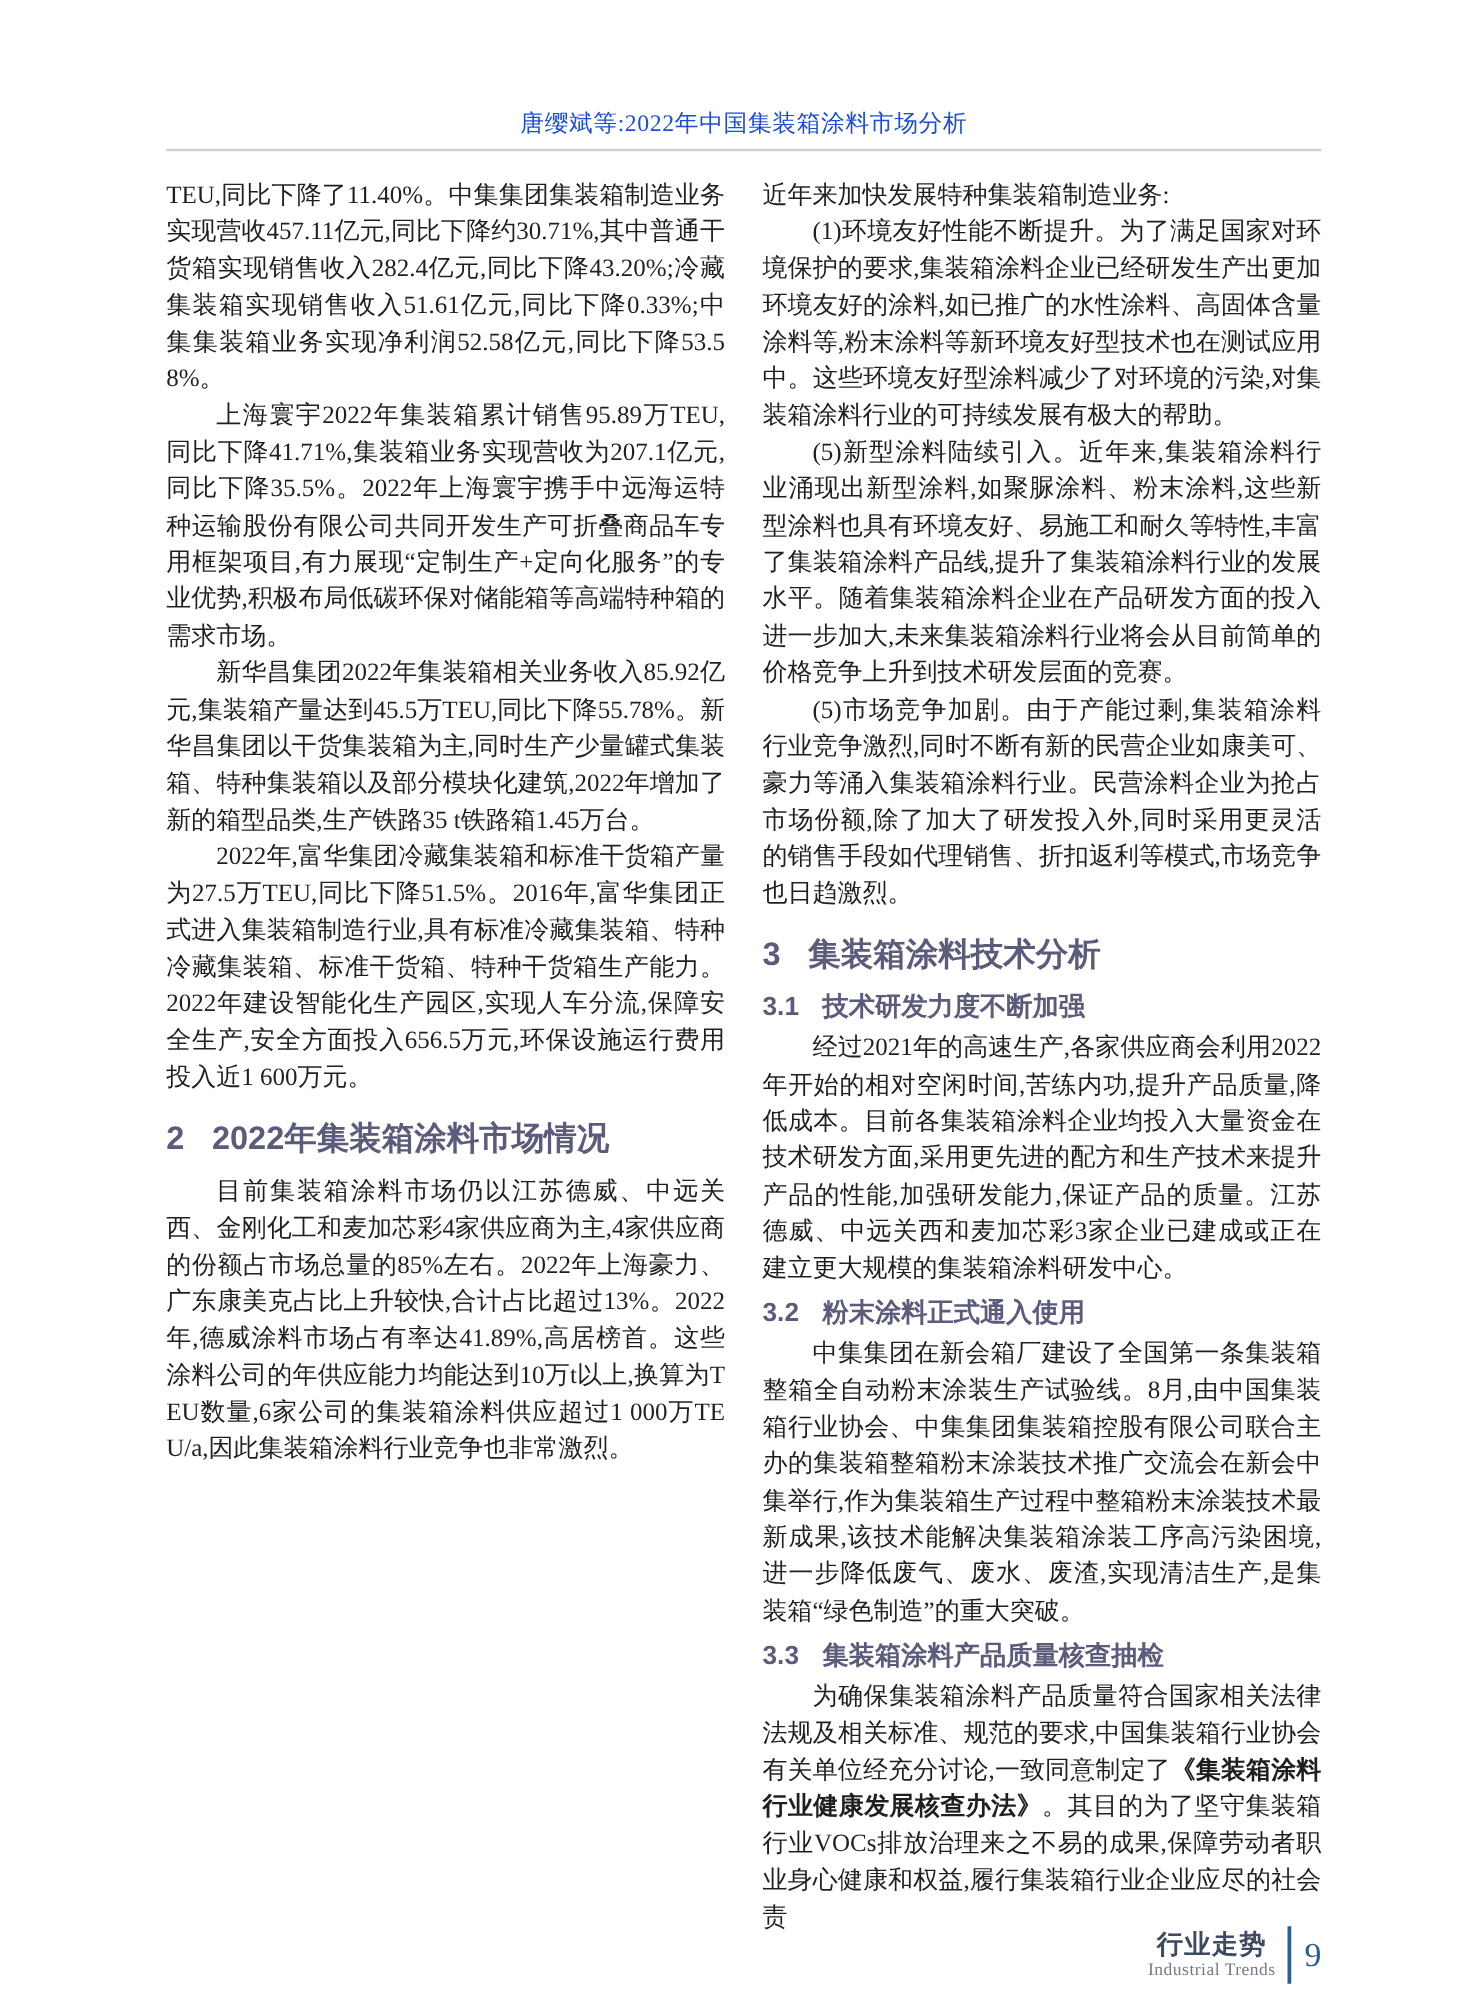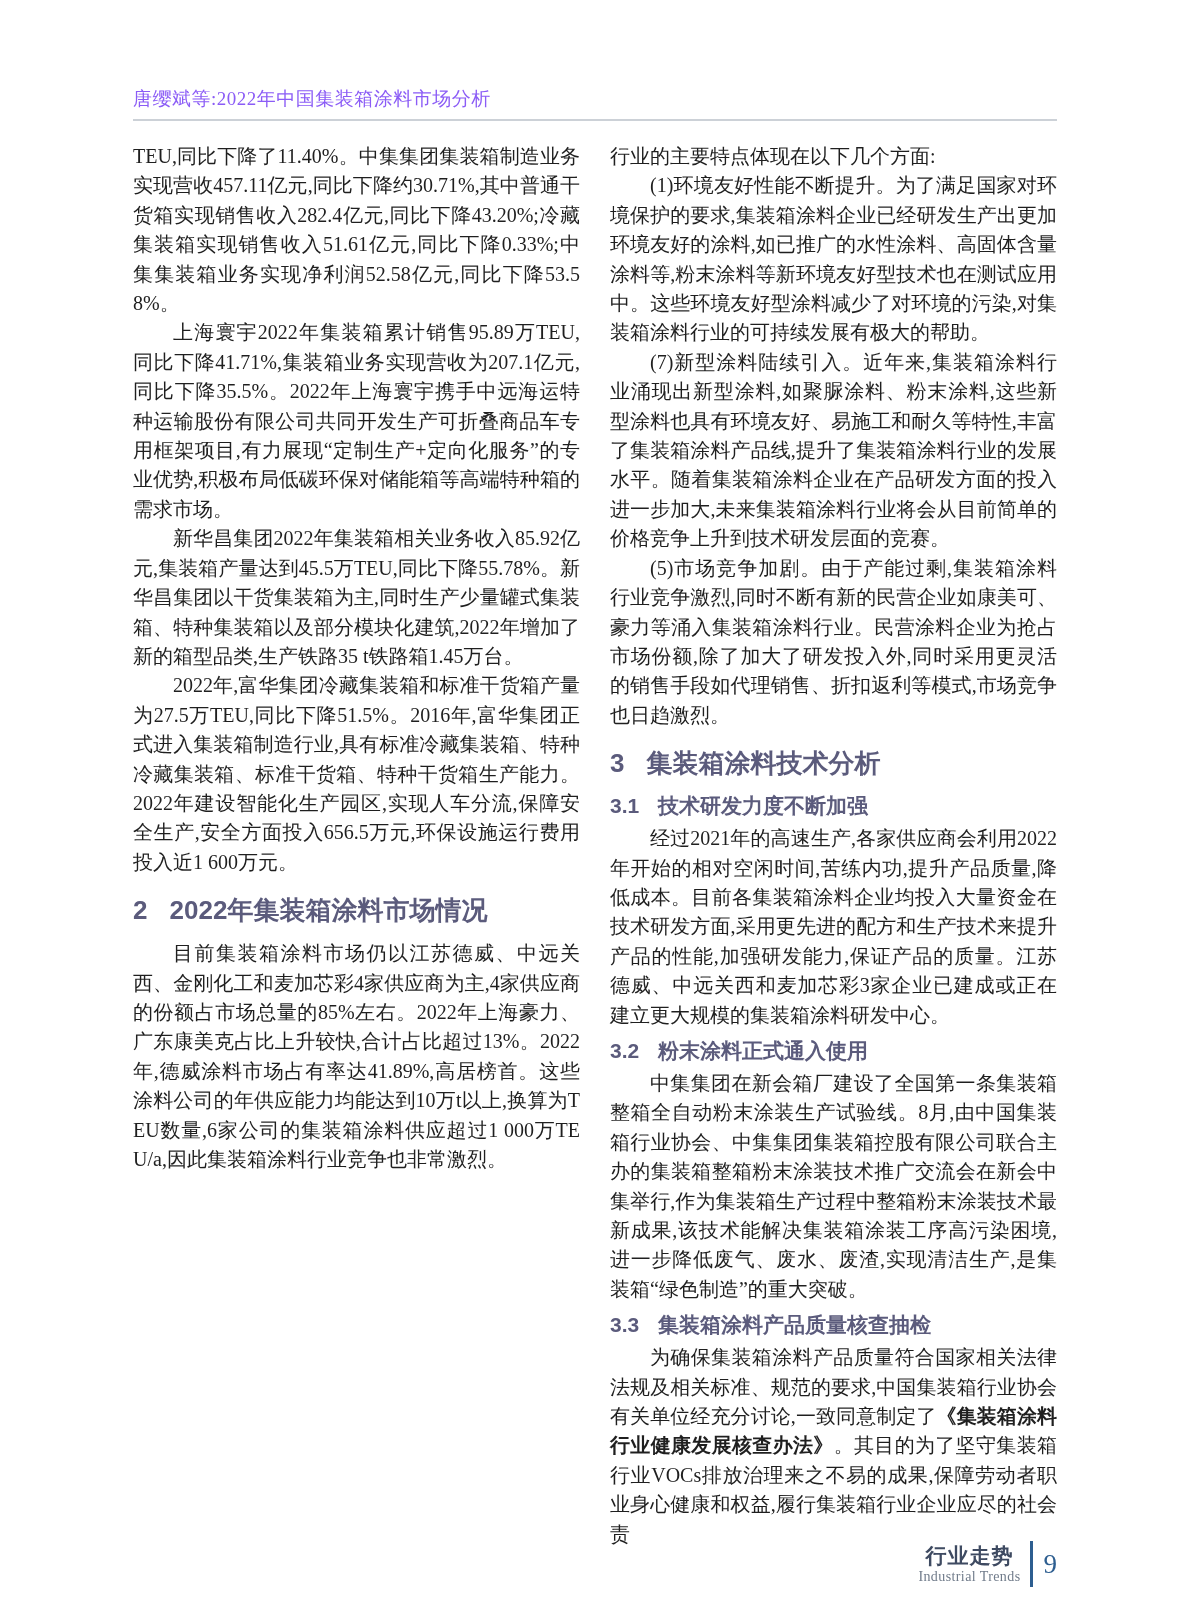--- a/index.html
+++ b/index.html
@@ -9,24 +9,24 @@
     position: relative;
     overflow: hidden;
     font-family: "Liberation Serif", "DejaVu Serif", serif;
     color: #1f1f1f;
   }
   .page-inner { padding: 0 130px 0 133px; }
 
   
   .running-header {
     padding-top: 86px;
-    text-align: left;
+    text-align: center;
     font-size: 19px;
     letter-spacing: 0.5px;
-    color: #8b5cf6;
+    color: #1d4ed8;
   }
   .header-rule {
     margin-top: 7px;
     height: 2px;
     background: #ccd1d7;
   }
 
   
   .columns {
     margin-top: 21px;
@@ -114,23 +114,23 @@
   <div class="columns">
     <div class="col" id="col-left">
         <p class="body-p"><span>TEU,同比下降了11.40%。中集集团集装箱制造业务实现营收457.11亿元,同比下降约30.71%,其中普通干货箱实现销售收入282.4亿元,同比下降43.20%;冷藏集装箱实现销售收入51.61亿元,同比下降0.33%;中集集装箱业务实现净利润52.58亿元,同比下降53.58%。</span></p>
         <p class="body-p indent"><span>上海寰宇2022年集装箱累计销售95.89万TEU,同比下降41.71%,集装箱业务实现营收为207.1亿元,同比下降35.5%。2022年上海寰宇携手中远海运特种运输股份有限公司共同开发生产可折叠商品车专用框架项目,有力展现“定制生产+定向化服务”的专业优势,积极布局低碳环保对储能箱等高端特种箱的需求市场。</span></p>
         <p class="body-p indent"><span>新华昌集团2022年集装箱相关业务收入85.92亿元,集装箱产量达到45.5万TEU,同比下降55.78%。新华昌集团以干货集装箱为主,同时生产少量罐式集装箱、特种集装箱以及部分模块化建筑,2022年增加了新的箱型品类,生产铁路35 t铁路箱1.45万台。</span></p>
         <p class="body-p indent"><span>2022年,富华集团冷藏集装箱和标准干货箱产量为27.5万TEU,同比下降51.5%。2016年,富华集团正式进入集装箱制造行业,具有标准冷藏集装箱、特种冷藏集装箱、标准干货箱、特种干货箱生产能力。2022年建设智能化生产园区,实现人车分流,保障安全生产,安全方面投入656.5万元,环保设施运行费用投入近1 600万元。</span></p>
         <h2 class="sec-h2"><span class="sec-num">2</span><span>2022年集装箱涂料市场情况</span></h2>
         <p class="body-p indent"><span>目前集装箱涂料市场仍以江苏德威、中远关西、金刚化工和麦加芯彩4家供应商为主,4家供应商的份额占市场总量的85%左右。2022年上海豪力、广东康美克占比上升较快,合计占比超过13%。2022年,德威涂料市场占有率达41.89%,高居榜首。这些涂料公司的年供应能力均能达到10万t以上,换算为TEU数量,6家公司的集装箱涂料供应超过1 000万TEU/a,因此集装箱涂料行业竞争也非常激烈。</span></p>
       </div>
     <div class="col" id="col-right">
-        <p class="body-p"><span>行业的主要特点体现在以下几个方面:</span></p>
+        <p class="body-p"><span>近年来加快发展特种集装箱制造业务:</span></p>
         <p class="body-p indent"><span>(1)环境友好性能不断提升。为了满足国家对环境保护的要求,集装箱涂料企业已经研发生产出更加环境友好的涂料,如已推广的水性涂料、高固体含量涂料等,粉末涂料等新环境友好型技术也在测试应用中。这些环境友好型涂料减少了对环境的污染,对集装箱涂料行业的可持续发展有极大的帮助。</span></p>
-        <p class="body-p indent"><span>(7)新型涂料陆续引入。近年来,集装箱涂料行业涌现出新型涂料,如聚脲涂料、粉末涂料,这些新型涂料也具有环境友好、易施工和耐久等特性,丰富了集装箱涂料产品线,提升了集装箱涂料行业的发展水平。随着集装箱涂料企业在产品研发方面的投入进一步加大,未来集装箱涂料行业将会从目前简单的价格竞争上升到技术研发层面的竞赛。</span></p>
+        <p class="body-p indent"><span>(5)新型涂料陆续引入。近年来,集装箱涂料行业涌现出新型涂料,如聚脲涂料、粉末涂料,这些新型涂料也具有环境友好、易施工和耐久等特性,丰富了集装箱涂料产品线,提升了集装箱涂料行业的发展水平。随着集装箱涂料企业在产品研发方面的投入进一步加大,未来集装箱涂料行业将会从目前简单的价格竞争上升到技术研发层面的竞赛。</span></p>
         <p class="body-p indent"><span>(5)市场竞争加剧。由于产能过剩,集装箱涂料行业竞争激烈,同时不断有新的民营企业如康美可、豪力等涌入集装箱涂料行业。民营涂料企业为抢占市场份额,除了加大了研发投入外,同时采用更灵活的销售手段如代理销售、折扣返利等模式,市场竞争也日趋激烈。</span></p>
         <h2 class="sec-h2"><span class="sec-num">3</span><span>集装箱涂料技术分析</span></h2>
         <h3 class="sec-h3"><span class="sec-num">3.1</span><span>技术研发力度不断加强</span></h3>
         <p class="body-p indent"><span>经过2021年的高速生产,各家供应商会利用2022年开始的相对空闲时间,苦练内功,提升产品质量,降低成本。目前各集装箱涂料企业均投入大量资金在技术研发方面,采用更先进的配方和生产技术来提升产品的性能,加强研发能力,保证产品的质量。江苏德威、中远关西和麦加芯彩3家企业已建成或正在建立更大规模的集装箱涂料研发中心。</span></p>
         <h3 class="sec-h3"><span class="sec-num">3.2</span><span>粉末涂料正式通入使用</span></h3>
         <p class="body-p indent"><span>中集集团在新会箱厂建设了全国第一条集装箱整箱全自动粉末涂装生产试验线。8月,由中国集装箱行业协会、中集集团集装箱控股有限公司联合主办的集装箱整箱粉末涂装技术推广交流会在新会中集举行,作为集装箱生产过程中整箱粉末涂装技术最新成果,该技术能解决集装箱涂装工序高污染困境,进一步降低废气、废水、废渣,实现清洁生产,是集装箱“绿色制造”的重大突破。</span></p>
         <h3 class="sec-h3"><span class="sec-num">3.3</span><span>集装箱涂料产品质量核查抽检</span></h3>
         <p class="body-p indent"><span>为确保集装箱涂料产品质量符合国家相关法律法规及相关标准、规范的要求,中国集装箱行业协会有关单位经充分讨论,一致同意制定了</span><span class="bold-run">《集装箱涂料行业健康发展核查办法》</span><span>。其目的为了坚守集装箱行业VOCs排放治理来之不易的成果,保障劳动者职业身心健康和权益,履行集装箱行业企业应尽的社会责</span></p>
       </div>
   </div>

